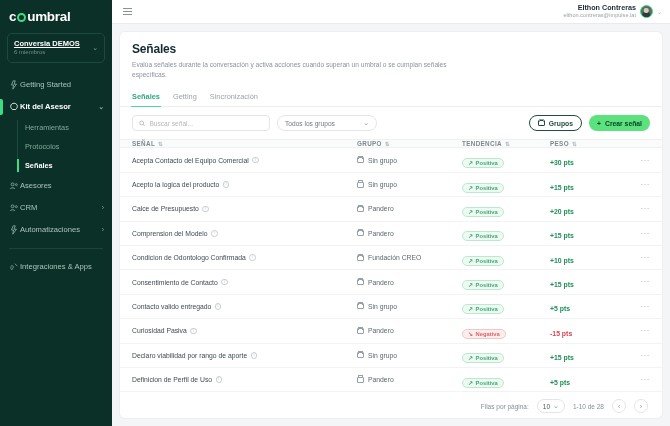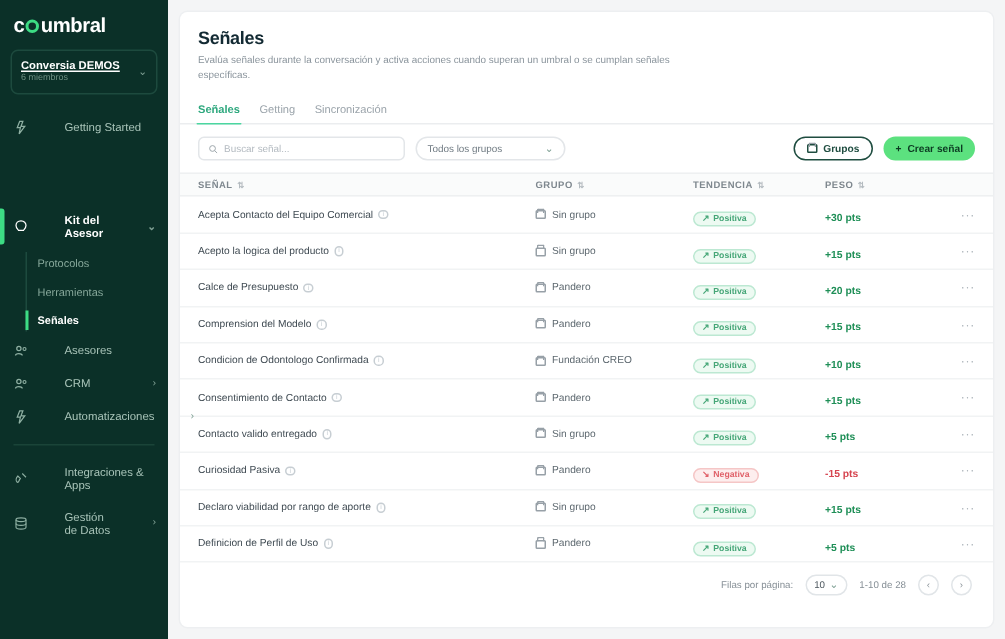--- a/index.html
+++ b/index.html
@@ -32,27 +32,27 @@
     border-radius: 5px;
     padding: 5px 6px;
     display: flex; align-items: center; justify-content: space-between;
   }
   .tenant-name { color: #ffffff; font-size: 7.5px; font-weight: 700; line-height: 1.3; text-decoration: underline; }
   .tenant-sub { color: #6f9184; font-size: 6px; line-height: 1.3; }
   .chev { color: #7fa094; font-size: 7px; }
 
   .nav { margin-top: 11px; flex: 1; }
   .nav-item {
-    display: flex; align-items: center; gap: 24px;
+    display: flex; align-items: center; gap: 1px;
     padding: 6px 8px 6px 9px;
     color: #a9c4b9; font-size: 7.6px;
     position: relative;
   }
   .nav-item .lbl { flex: 1; }
-  .nav-item.active-parent { color: #ffffff; font-weight: 700; margin-top: 40px; }
+  .nav-item.active-parent { color: #ffffff; font-weight: 700; }
   .nav-item.active-parent::before {
     content: ""; position: absolute; left: 0; top: 3px; bottom: 3px;
     width: 2.5px; background: #3ddc84; border-radius: 0 2px 2px 0;
   }
   .nav-ic { width: 10px; height: 10px; flex-shrink: 0; display: block; }
   .nav-ic svg { display: block; }
 
   .subnav { position: relative; margin-left: 17px; padding-left: 8px; }
   .subnav::before {
     content: ""; position: absolute; left: 0; top: 2px; bottom: 2px;
@@ -229,22 +229,22 @@
         <span class="nav-ic">
             <svg width="10" height="10" viewBox="0 0 12 12">
               <path d="M6 1.5 C3.5 1.5 2 3.2 2 5.2 C2 7 3.2 8 4 9 L8 9 C8.8 8 10 7 10 5.2 C10 3.2 8.5 1.5 6 1.5 Z" fill="none" stroke="#ffffff" stroke-width="1"></path>
             </svg>
           </span>
         <span class="lbl">Kit del Asesor</span>
         <span class="chev">⌄</span>
       </div>
 
       <div class="subnav">
+        <div class="sub-item">Herramientas</div>
         <div class="sub-item">Protocolos</div>
-        <div class="sub-item">Herramientas</div>
         <div class="sub-item selected">Señales</div>
       </div>
 
       <div class="nav-item">
         <span class="nav-ic">
             <svg width="10" height="10" viewBox="0 0 12 12">
               <circle cx="4.3" cy="4" r="1.7" fill="none" stroke="#8fb0a3" stroke-width="1"></circle>
               <path d="M1.6 9.6 C1.6 7.6 7 7.6 7 9.6" fill="none" stroke="#8fb0a3" stroke-width="1"></path>
               <circle cx="8.8" cy="4.4" r="1.2" fill="none" stroke="#8fb0a3" stroke-width="0.9"></circle>
             </svg>
@@ -280,37 +280,41 @@
       <div class="nav-item">
         <span class="nav-ic">
             <svg width="10" height="10" viewBox="0 0 12 12">
               <path d="M3 9 C1.5 7.5 2 5.5 3.5 4 L5.5 6 C4 7.5 4.5 9.5 3 9 Z" fill="none" stroke="#8fb0a3" stroke-width="0.9"></path>
               <path d="M7 2 L10 5" stroke="#8fb0a3" stroke-width="0.9"></path>
             </svg>
           </span>
         <span class="lbl">Integraciones &amp; Apps</span>
       </div>
 
-      <div class="nav-item">
-        <span class="nav-ic">
-            <svg width="10" height="10" viewBox="0 0 12 12">
-              <ellipse cx="6" cy="3" rx="4" ry="1.5" fill="none" stroke="#8fb0a3" stroke-width="0.9"></ellipse>
-              <path d="M2 3 L2 9 C2 9.8 4 10.5 6 10.5 C8 10.5 10 9.8 10 9 L10 3" fill="none" stroke="#8fb0a3" stroke-width="0.9"></path>
-              <path d="M2 6 C2 6.8 4 7.5 6 7.5 C8 7.5 10 6.8 10 6" fill="none" stroke="#8fb0a3" stroke-width="0.9"></path>
-            </svg>
-          </span>
-        <span class="lbl">Gestión de Datos</span>
-        <span class="chev">›</span>
-      </div>
 
     </nav>
   </aside>
 
   <div class="main">
 
+    <div class="topbar">
+      <div class="hamburger">
+        <span></span>
+          <span></span>
+          <span></span>
+      </div>
+      <div class="user-box">
+        <div class="user-meta">
+          <div class="user-name">Elthon Contreras</div>
+          <div class="user-mail">elthon.contreras@impulse.lat</div>
+        </div>
+        <div class="avatar"></div>
+        <span class="caret-sm">⌄</span>
+      </div>
+    </div>
 
     <div class="content">
 
       <div class="page-head">
         <div class="page-title">Señales</div>
         <div class="page-sub">Evalúa señales durante la conversación y activa acciones cuando superan un umbral o se cumplan señales específicas.</div>
       </div>
 
       <div class="tabs">
         <div class="tab on">Señales</div>

